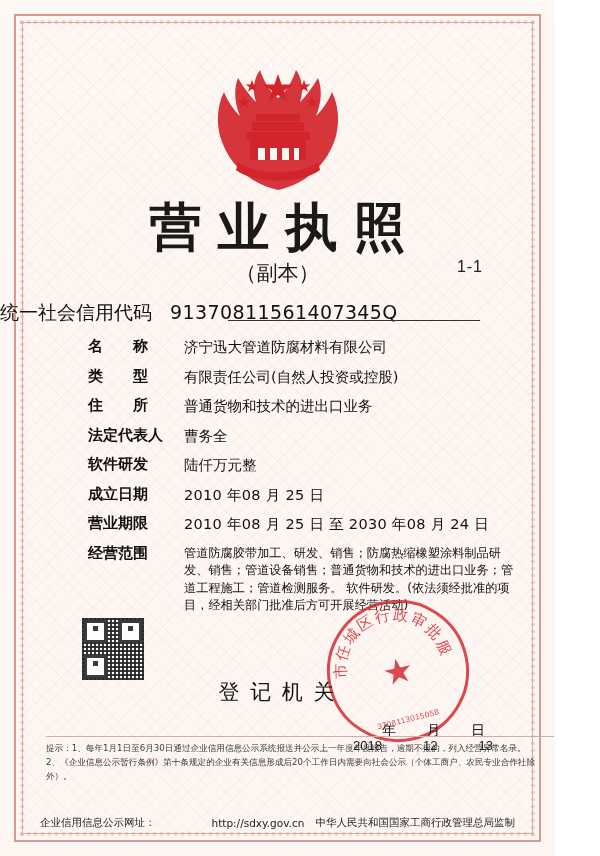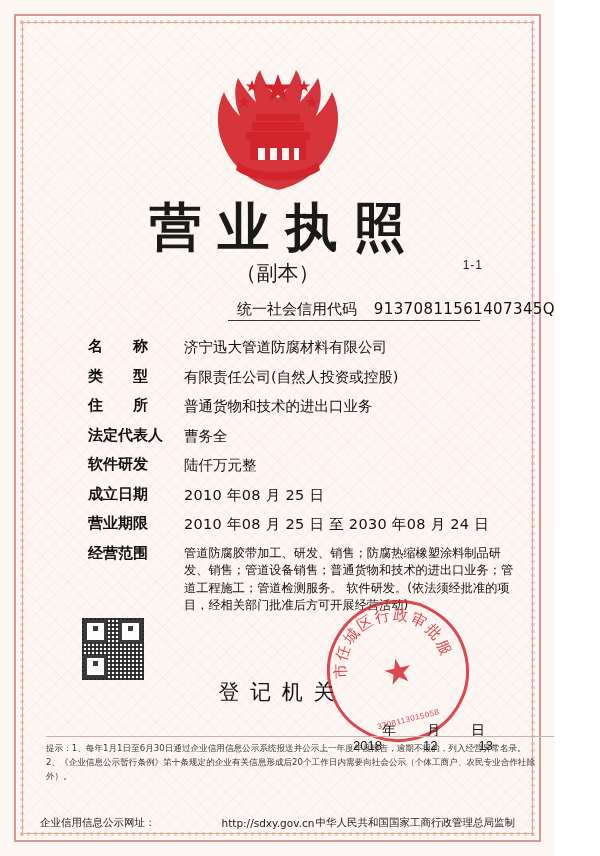--- a/index.html
+++ b/index.html
@@ -86,33 +86,33 @@
     width: 100%;
     text-align: center;
     font-family: "DejaVu Sans", "Liberation Sans", sans-serif;
     font-size: 21px;
     color: #1a1a1a;
   }
   .serial {
     position: absolute;
     top: 258px;
     right: 72px;
-    font-size: 12px;
+    font-size: 16px;
     color: #222;
     letter-spacing: 1px;
     text-align: center;
   }
 
   .credit-row {
     position: absolute;
     top: 300px;
     left: 0;
     width: 100%;
-    text-align: right;
-    font-size: 15px;
+    text-align: left;
+    font-size: 19px;
     font-family: "DejaVu Sans", "Liberation Sans", sans-serif;
     color: #111;
   }
   .credit-row .code {
     margin-left: 12px;
     letter-spacing: 0.4px;
   }
   .credit-underline {
     position: absolute;
     top: 320px;
@@ -270,21 +270,21 @@
     bottom: 26px;
     left: 40px;
     right: 40px;
     display: flex;
     justify-content: space-between;
     align-items: center;
     font-size: 10.5px;
     color: #222;
     font-family: "DejaVu Sans", "Liberation Sans", sans-serif;
   }
-  .footer .left { display: flex; align-items: center; gap: 16px; justify-content: flex-end; }
+  .footer .left { display: flex; align-items: center; gap: 6px; justify-content: flex-end; }
   .footer .url { margin-left: 50px; }
 </style>
 </head>
 <body>
 
 <div class="license">
 
   <div class="border-outer"></div>
   <div class="border-pattern"></div>
   <div class="border-inner"></div>

